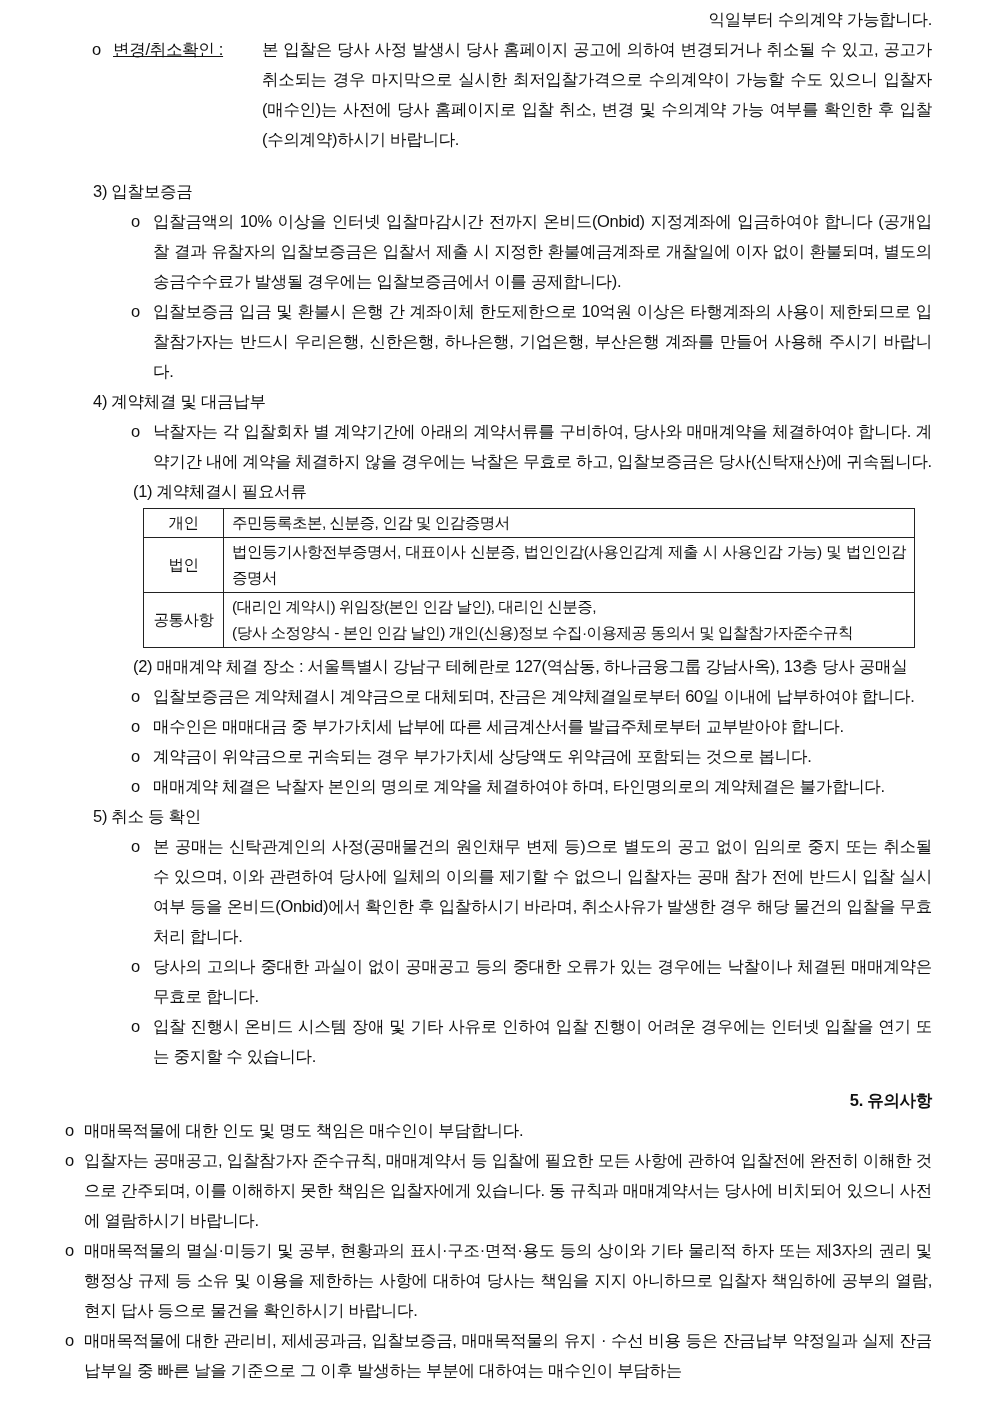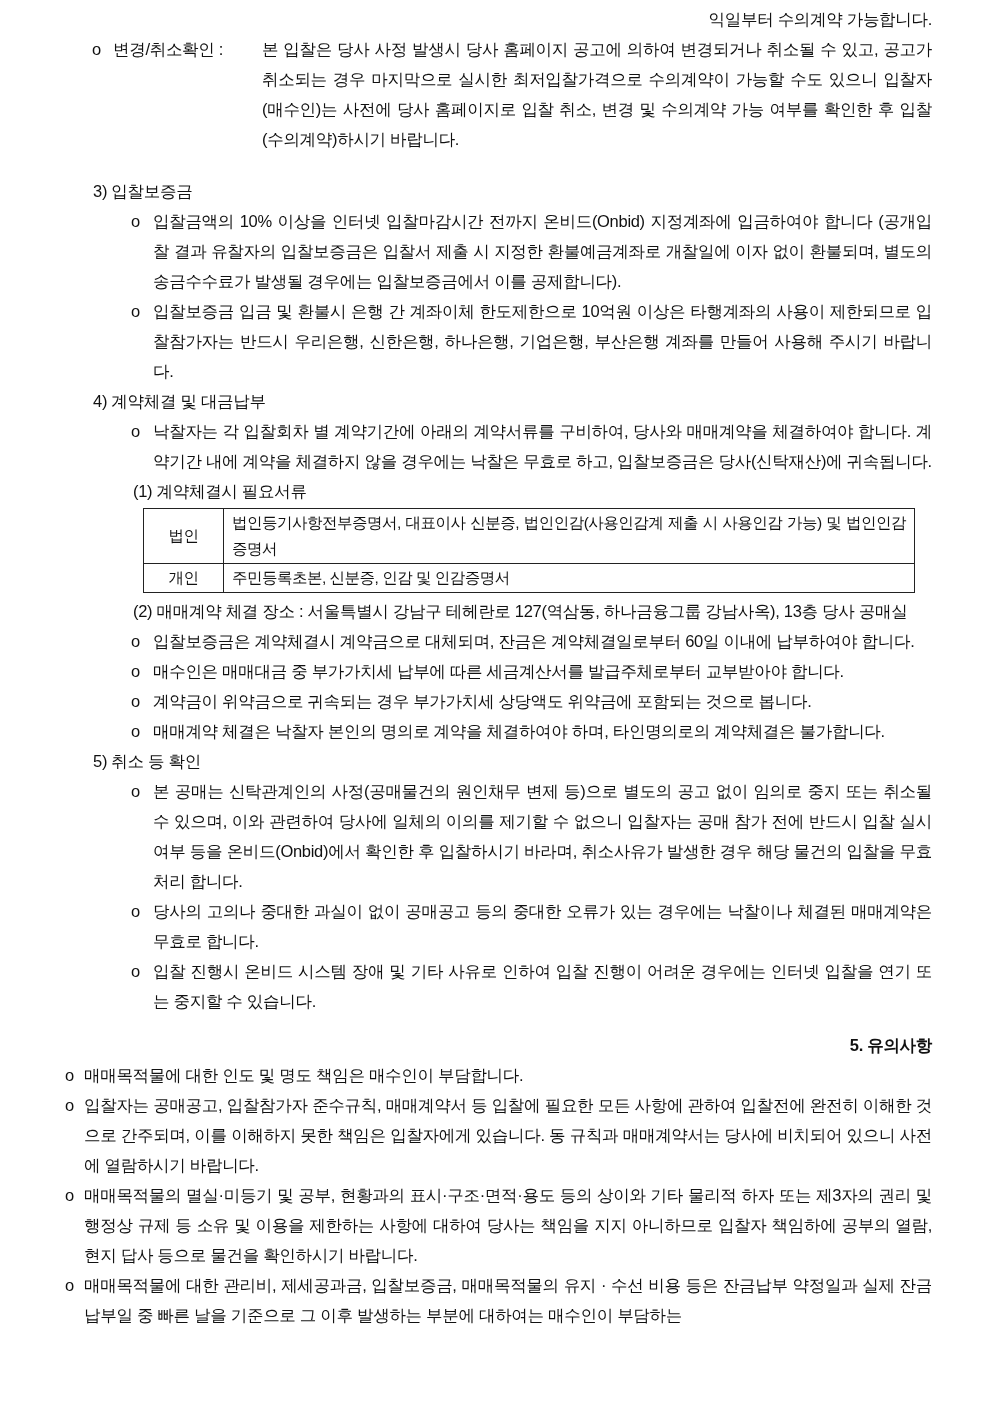--- a/index.html
+++ b/index.html
@@ -17,21 +17,21 @@
   
   .b-item { text-align: justify; padding-left: 22px; text-indent: -22px; }
   .mk { display: inline-block; width: 22px; text-indent: 0; }
   .lvl-sec { margin-left: 66px; }
   .lvl-top { padding-left: 19px; text-indent: -19px; }
   .lvl-top .mk { width: 19px; }
 
   
   .change { margin-left: 27px; padding-left: 170px; text-indent: -170px; text-align: justify; }
   .change .mk { width: 21px; }
-  .change .chg-label { display: inline-block; width: 149px; text-indent: 0; }
+  .change .chg-label { display: inline-block; width: 149px; text-indent: 0; text-decoration: underline; }
 
   .num-heading { margin-left: 28px; }
   .sec-deposit { margin-top: 22px; }
   .sub-line { margin-left: 68px; text-align: justify; }
 
   .req-table {
     margin: 2px 0 3px 78px; width: 772px;
     border-collapse: collapse; table-layout: fixed;
   }
   .req-table td {
@@ -56,31 +56,38 @@
 <div class="b-item lvl-sec"><span class="mk">o</span><span>입찰금액의 10% 이상을 인터넷 입찰마감시간 전까지 온비드(Onbid) 지정계좌에 입금하여야 합니다 (공개입찰 결과 유찰자의 입찰보증금은 입찰서 제출 시 지정한 환불예금계좌로 개찰일에 이자 없이 환불되며, 별도의 송금수수료가 발생될 경우에는 입찰보증금에서 이를 공제합니다).</span></div>
 <div class="b-item lvl-sec"><span class="mk">o</span><span>입찰보증금 입금 및 환불시 은행 간 계좌이체 한도제한으로 10억원 이상은 타행계좌의 사용이 제한되므로 입찰참가자는 반드시 우리은행, 신한은행, 하나은행, 기업은행, 부산은행 계좌를 만들어 사용해 주시기 바랍니다.</span></div>
 
 <div class="num-heading">4) 계약체결 및 대금납부</div>
 <div class="b-item lvl-sec"><span class="mk">o</span><span>낙찰자는 각 입찰회차 별 계약기간에 아래의 계약서류를 구비하여, 당사와 매매계약을 체결하여야 합니다. 계약기간 내에 계약을 체결하지 않을 경우에는 낙찰은 무효로 하고, 입찰보증금은 당사(신탁재산)에 귀속됩니다.</span></div>
 <div class="sub-line">(1) 계약체결시 필요서류</div>
 
 <table class="req-table">
   <tbody>
     <tr>
+      <td class="cat">개인</td>
+      <td>
+        <div class="cell-line">주민등록초본, 신분증, 인감 및 인감증명서</div>
+        <div class="cell-line"></div>
+      </td>
+    </tr>
+    <tr>
       <td class="cat">법인</td>
       <td>
         <div class="cell-line">법인등기사항전부증명서, 대표이사 신분증, 법인인감(사용인감계 제출 시 사용인감 가능) 및 법인인감증명서</div>
         <div class="cell-line"></div>
       </td>
     </tr>
     <tr>
-      <td class="cat">개인</td>
+      <td class="cat">공통사항</td>
       <td>
-        <div class="cell-line">주민등록초본, 신분증, 인감 및 인감증명서</div>
-        <div class="cell-line"></div>
+        <div class="cell-line">(대리인 계약시) 위임장(본인 인감 날인), 대리인 신분증,</div>
+        <div class="cell-line">(당사 소정양식 - 본인 인감 날인) 개인(신용)정보 수집·이용제공 동의서 및 입찰참가자준수규칙</div>
       </td>
     </tr>
   </tbody>
 </table>
 
 <div class="sub-line">(2) 매매계약 체결 장소 : 서울특별시 강남구 테헤란로 127(역삼동, 하나금융그룹 강남사옥), 13층 당사 공매실</div>
 <div class="b-item lvl-sec"><span class="mk">o</span><span>입찰보증금은 계약체결시 계약금으로 대체되며, 잔금은 계약체결일로부터 60일 이내에 납부하여야 합니다.</span></div>
 <div class="b-item lvl-sec"><span class="mk">o</span><span>매수인은 매매대금 중 부가가치세 납부에 따른 세금계산서를 발급주체로부터 교부받아야 합니다.</span></div>
 <div class="b-item lvl-sec"><span class="mk">o</span><span>계약금이 위약금으로 귀속되는 경우 부가가치세 상당액도 위약금에 포함되는 것으로 봅니다.</span></div>
 <div class="b-item lvl-sec"><span class="mk">o</span><span>매매계약 체결은 낙찰자 본인의 명의로 계약을 체결하여야 하며, 타인명의로의 계약체결은 불가합니다.</span></div>

